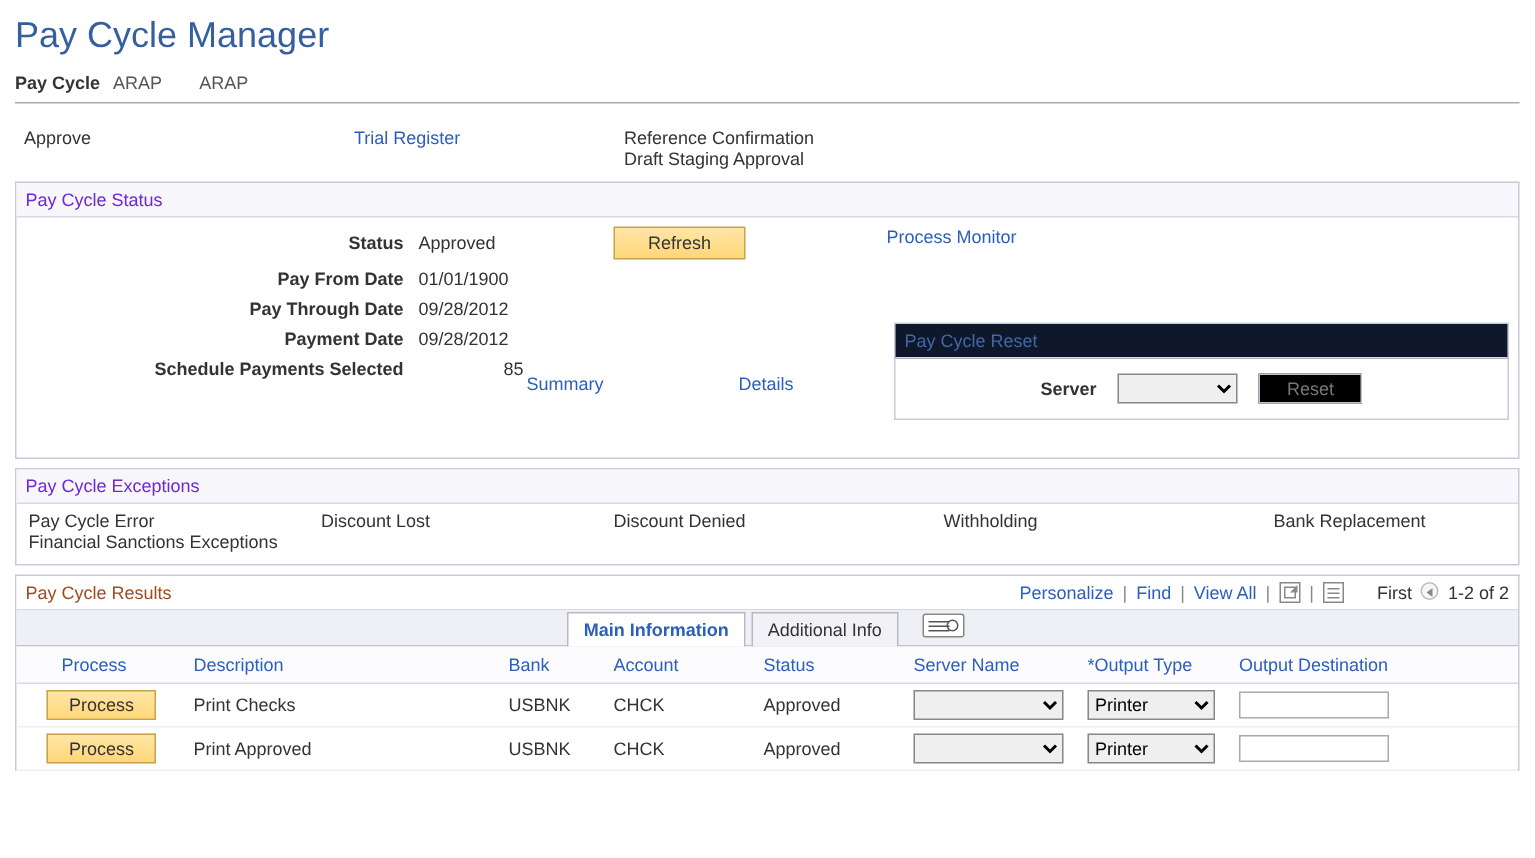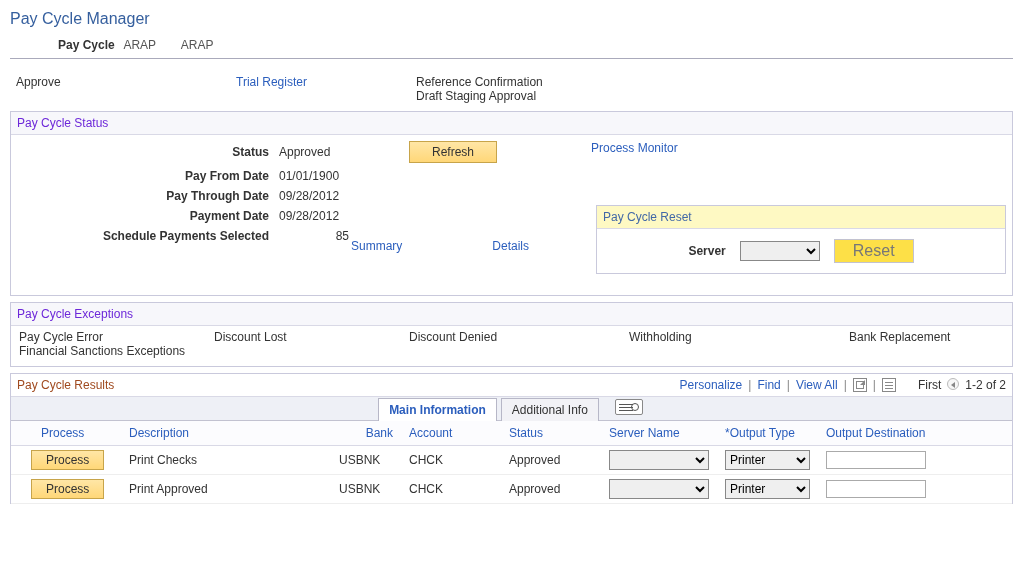--- a/index.html
+++ b/index.html
@@ -1,18 +1,18 @@
 <!DOCTYPE html>
 <html><head>
 <meta charset="utf-8">
 <style>
   * { box-sizing: border-box; }
   body { margin:0; padding:8px 10px; font-family: Arial, Helvetica, sans-serif; font-size:12px; color:#333; background:#fff; }
-  .page-title { font-size:16px; color:#355f9e; margin:2px 0 10px 0; font-weight:normal; }
-  .paycycle-row { margin-left:48px; margin-bottom:4px; }
+  .page-title { font-size:24px; color:#355f9e; margin:2px 0 10px 0; font-weight:normal; }
+  .paycycle-row { margin-bottom:4px; }
   .paycycle-row .lab { font-size:12px; color:#333; font-weight:bold; margin-right:6px;}
   .paycycle-row .val { color:#555; margin-right:22px; }
   .hr-line { border:0; border-top:1px solid #aab; height:0; margin-top:6px; }
 
   .nav-links { display:flex; padding:10px 0 8px 6px; }
   .nav-links .col1 { width:280px;}
   .nav-links .col2 { width:220px;}
   .nav-links .col3 { width:180px;}
   .nav-links .col4 { }
   a.link { color:#2b5ebd; text-decoration:none; cursor:pointer; }
@@ -23,25 +23,25 @@
   .section-body { padding:6px 8px 10px 8px; position:relative; }
 
   .status-grid { display:grid; grid-template-columns: 260px 130px auto; row-gap:6px; align-items:center; }
   .status-grid .k { text-align:right; font-weight:bold; padding-right:10px; }
   .status-grid .v { color:#333; }
   .btn-refresh { display:inline-block; background:linear-gradient(#ffe6a6,#ffd778); border:1px solid #c7a44a; padding:3px 22px; font-size:12px; cursor:pointer; color:#333; }
 
   .process-monitor-link { position:absolute; left:580px; top:6px; }
 
   .reset-box { position:absolute; right:6px; top:70px; width:410px; border:1px solid #c9c9dc; }
-  .reset-head { color:#4268a7; padding:4px 6px; border-bottom:1px solid #d9d9e6; background:#fef9c3;}
+  .reset-head { color:#4268a7; padding:4px 6px; border-bottom:1px solid #d9d9e6; background:#0f172a;}
   .reset-body { padding:10px; display:flex; align-items:center; justify-content:center; gap:14px;}
   .reset-body .slab { font-weight:bold; }
   select.sm { width:80px; height:20px; font-size:12px; border:1px solid #888; }
-  .btn-plain { background:#fde047; border:1px solid #c2c2d0; padding:2px 18px; font-size:16px; color:#777; cursor:pointer; }
+  .btn-plain { background:#000000; border:1px solid #c2c2d0; padding:2px 18px; font-size:12px; color:#777; cursor:pointer; }
 
   .summary-details { position:absolute; left:340px; top:104px; display:flex; gap:90px; }
 
   .exc-rows { display:flex; flex-wrap:wrap; padding:4px 8px 8px 8px; }
   .exc-rows .cell { width:195px; padding-right:10px; }
 
   .results-head { color:#a04a1f; padding:4px 6px; display:flex; justify-content:space-between; align-items:center; background:#fff; border-bottom:1px solid #d9d9e6;gap:41px;}
   .results-head-right { color:#2b5ebd; font-size:12px; display:flex; align-items:flex-start; gap:6px; }
   .sep { color:#888; }
 
@@ -170,21 +170,21 @@
     <div class="tab active">Main Information</div>
     <div class="tab">Additional Info</div>
     <div class="tab-extra"><span class="tab-icon"></span></div>
   </div>
 
   <table class="grid">
     <thead>
       <tr>
         <th style="width:110px; padding-left:30px;">Process</th>
         <th style="width:210px;">Description</th>
-        <th style="width:70px;text-align:right;">Bank</th>
+        <th style="width:70px;">Bank</th>
         <th style="width:100px;">Account</th>
         <th style="width:100px;">Status</th>
         <th style="width:115px;">Server Name</th>
         <th style="width:100px;">*Output Type</th>
         <th>Output Destination</th>
       </tr>
     </thead>
     <tbody>
       <tr>
         <td style="padding-left:20px;"><button class="btn-process">Process</button></td>

